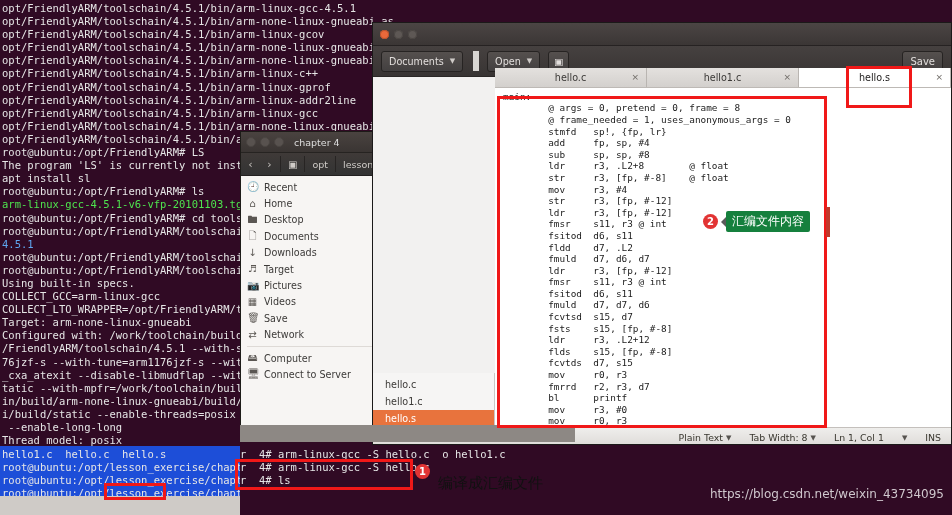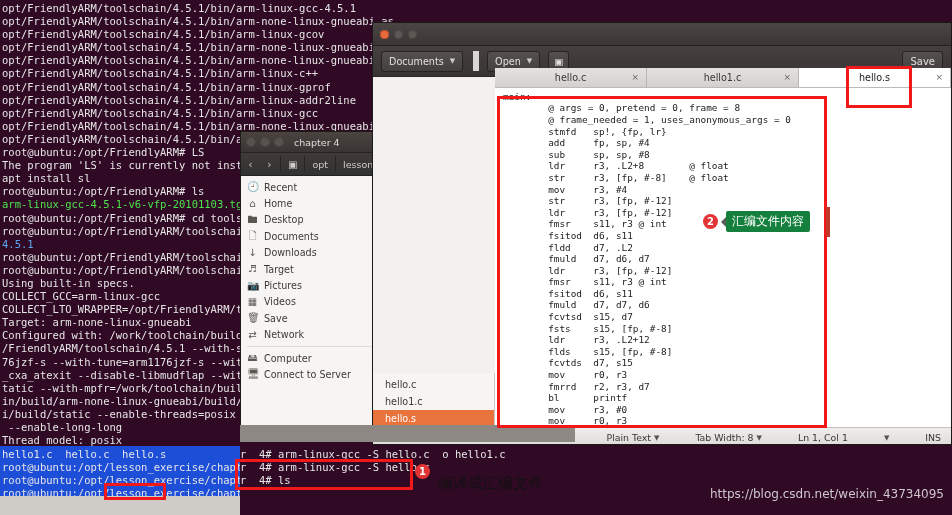--- a/index.html
+++ b/index.html
@@ -113,21 +113,21 @@
   .gtab .x{position:absolute;right:7px;font-size:9px;color:#6e6a66;}
   #g-editor{
     flex:1;background:#ffffff;color:#1b1b1b;overflow:hidden;
     font-family:"DejaVu Sans Mono","Liberation Mono",monospace;
     font-size:9.4px;line-height:11.6px;white-space:pre;
     padding:3px 0 0 8px;position:relative;box-sizing:border-box;
   }
   #g-statusbar{
     height:19px;background:linear-gradient(#efeeec,#dddad7);
     border-top:1px solid #c4c0bc;display:flex;align-items:center;
-    justify-content:flex-end;gap:36px;padding-right:10px;
+    justify-content:flex-end;gap:18px;padding-right:10px;
     font-size:9.4px;color:#39372f;
   }
   #g-statusbar .caret{font-size:7px;color:#56534f;margin-left:3px;}
   .sb-item{display:flex;align-items:center;}
 
   
   #term-overlay{
     position:absolute;left:240px;top:446px;width:712px;height:79px;
     background:#300a24;color:#e6e6e6;
     font-family:"DejaVu Sans Mono","Liberation Mono",monospace;

